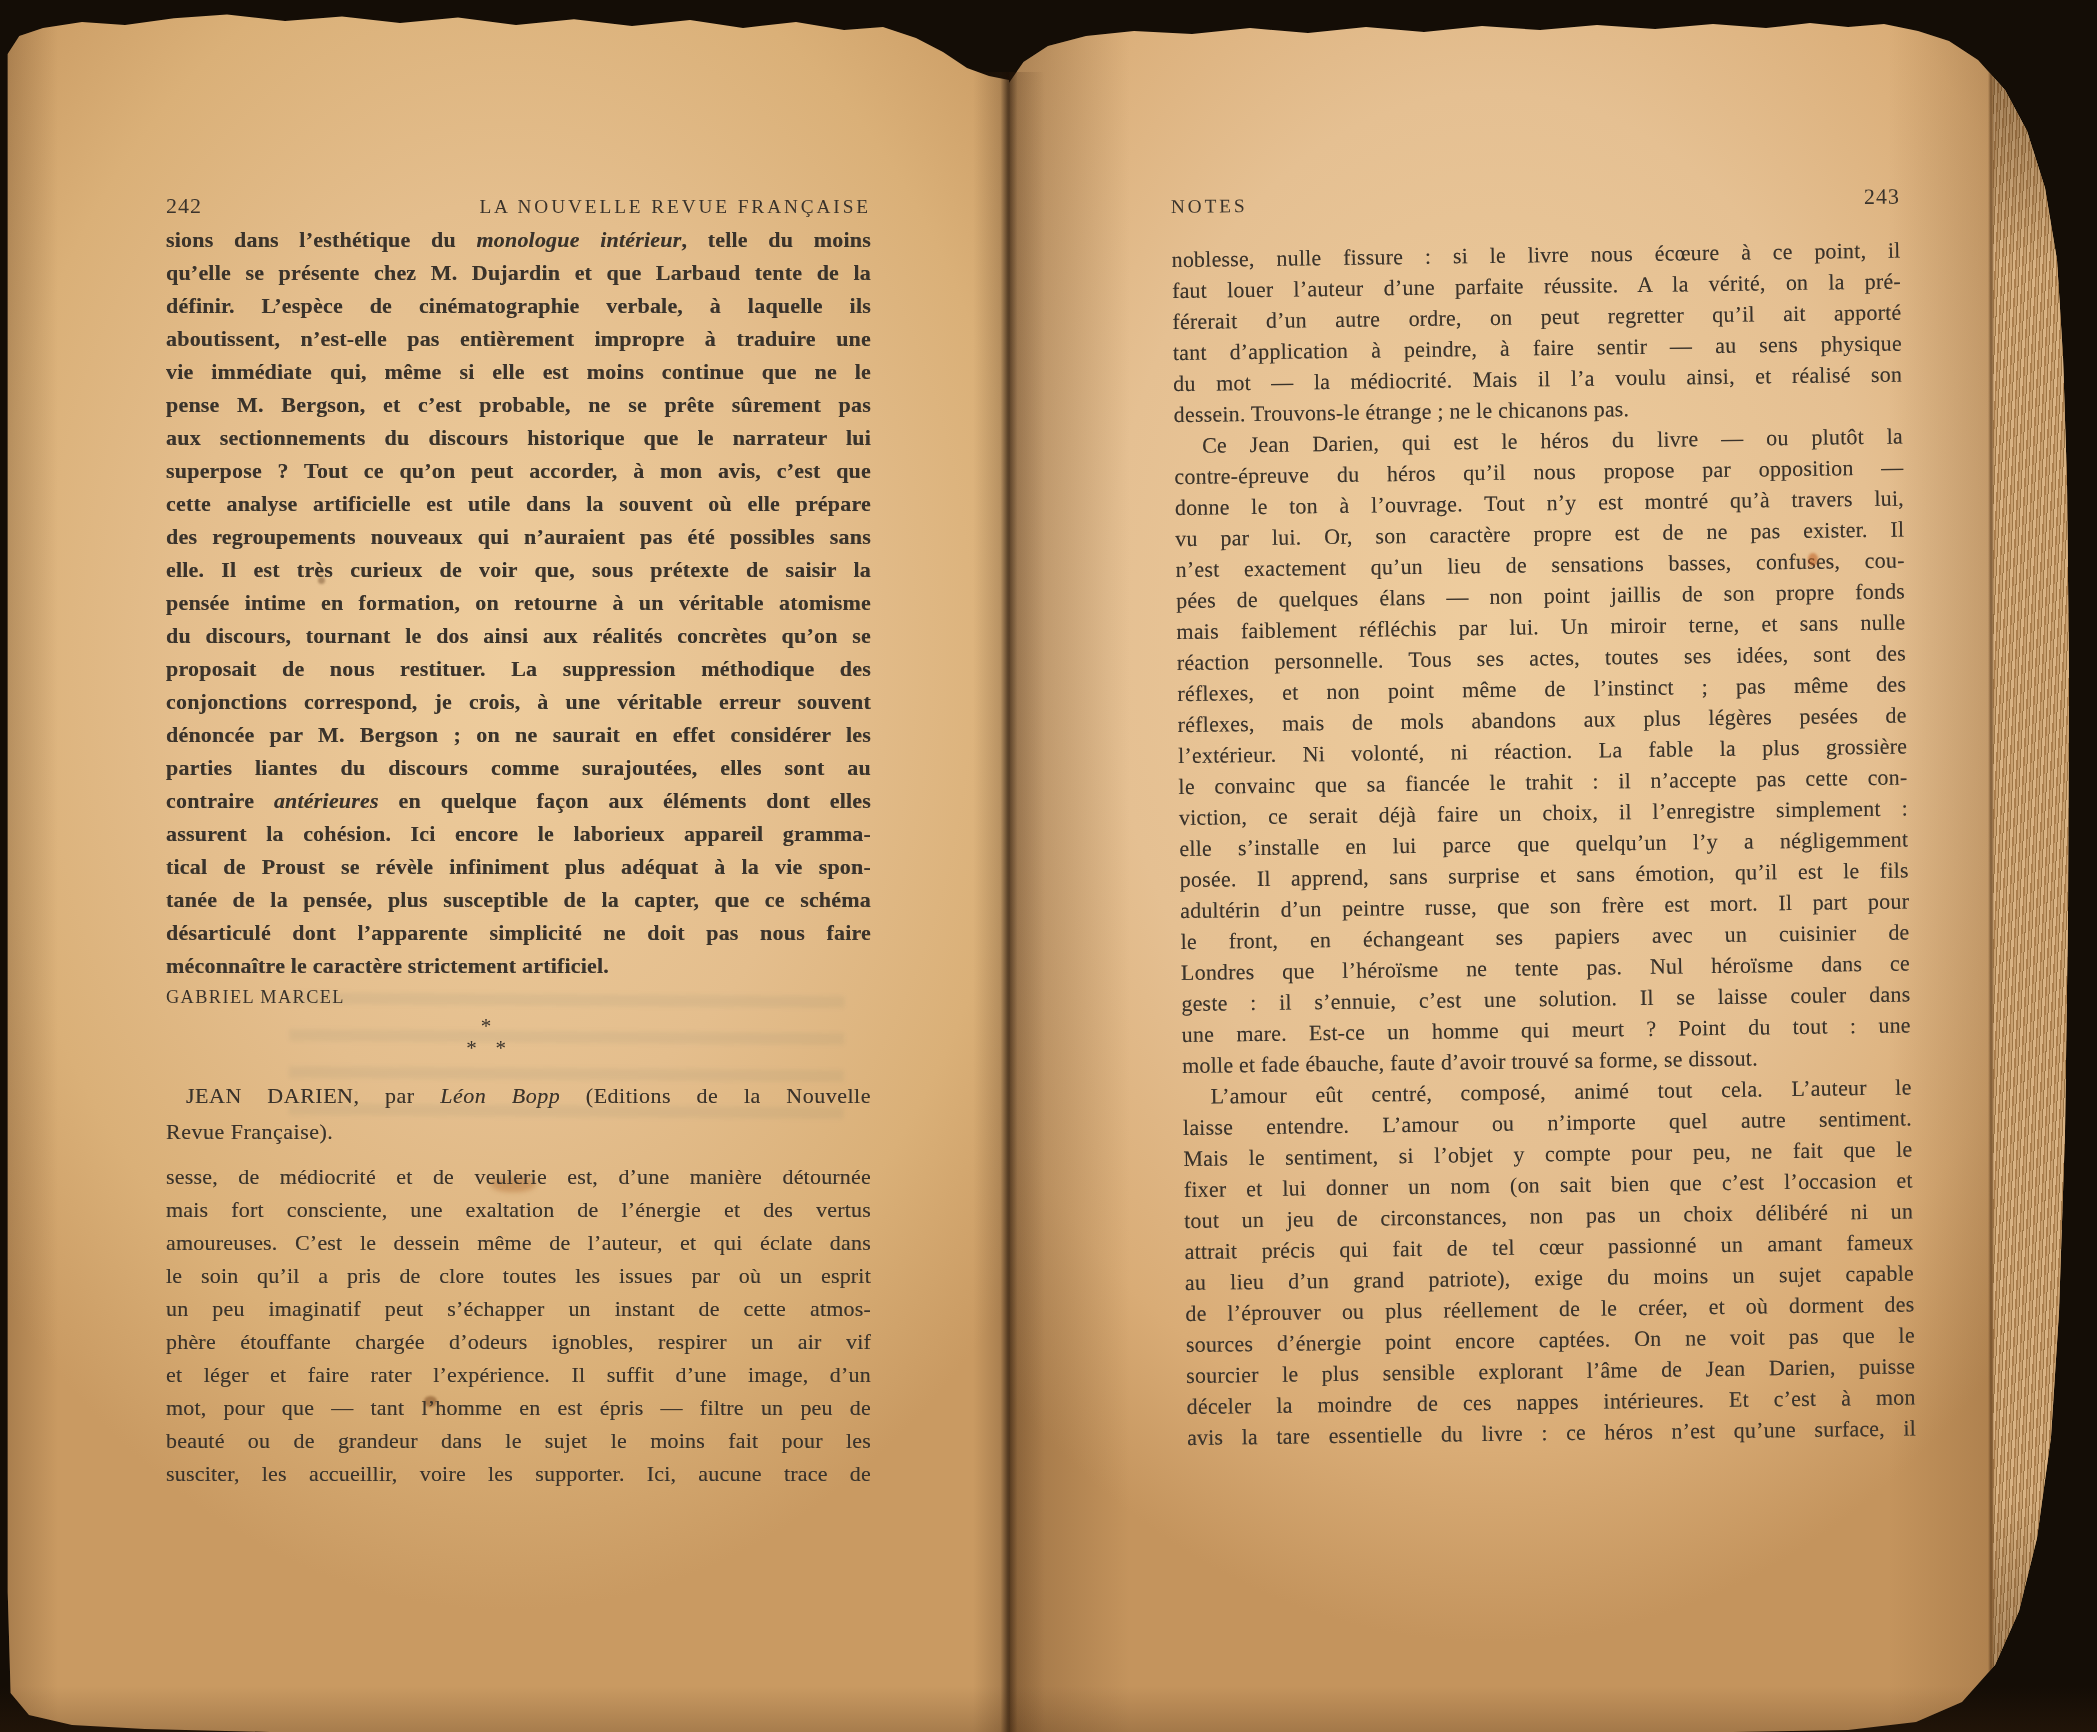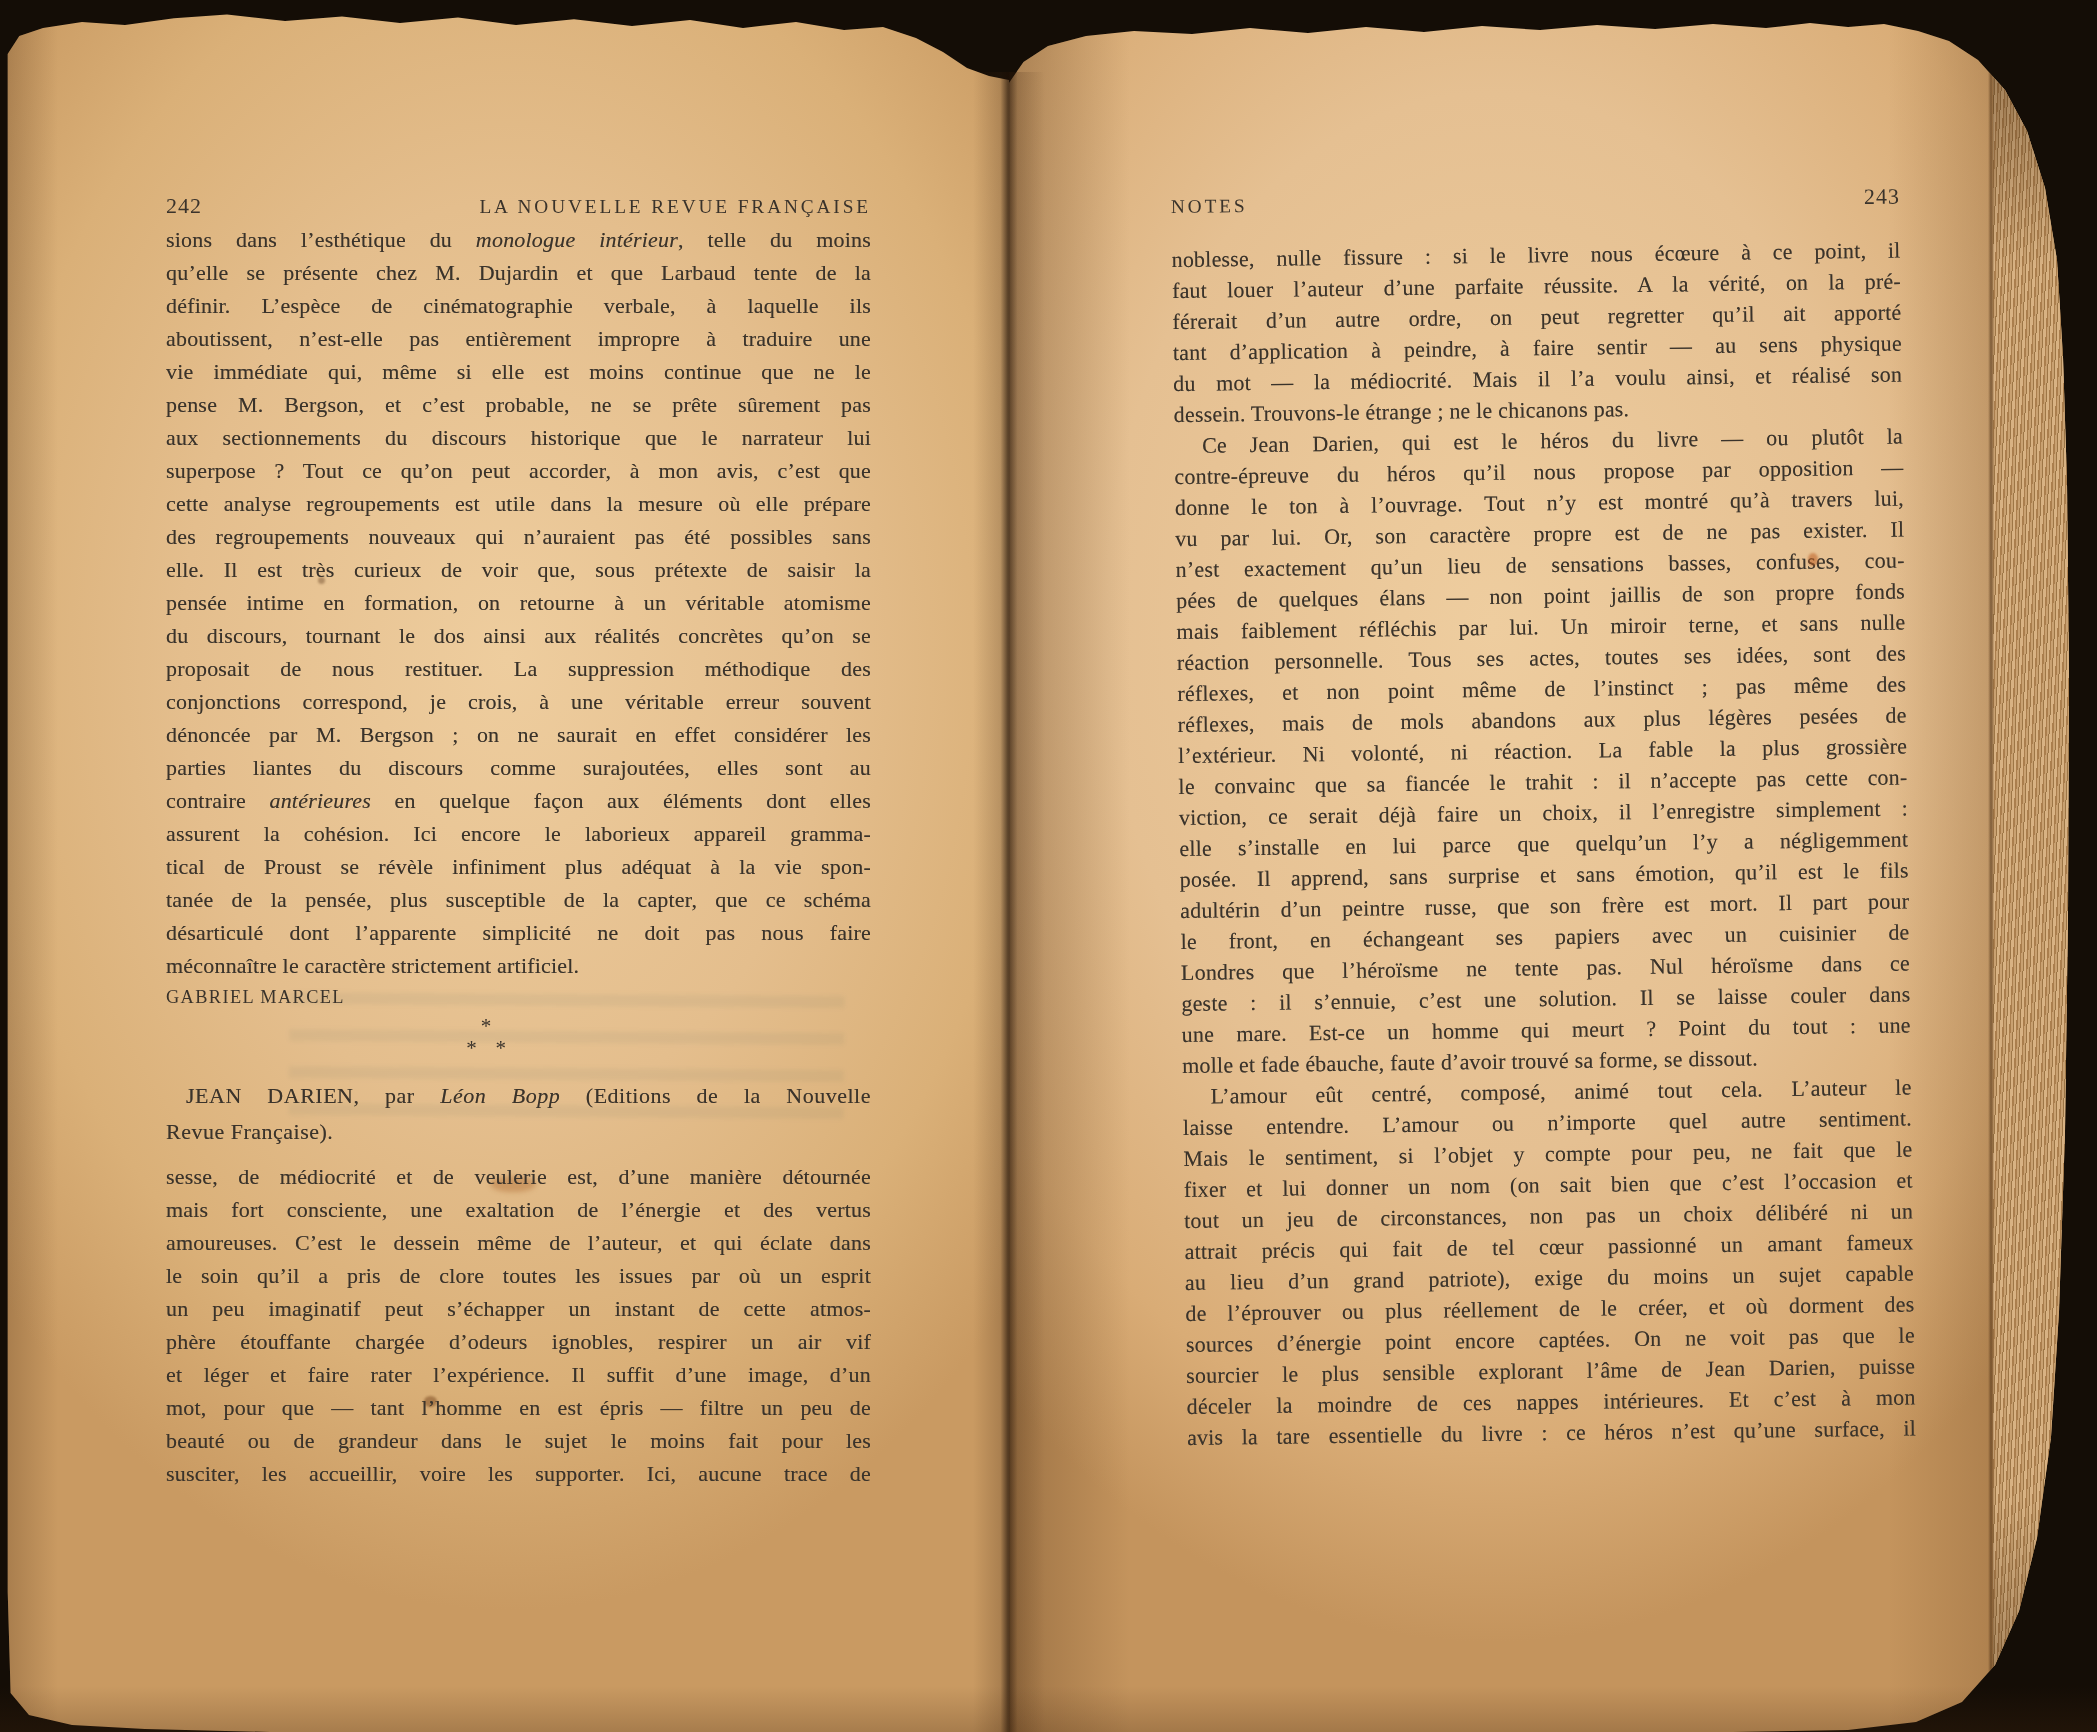--- a/index.html
+++ b/index.html
@@ -56,21 +56,21 @@
   .running-head{display:flex;justify-content:space-between;align-items:baseline;
     font-size:19.3px;letter-spacing:2.9px;margin-bottom:3.9px;}
   .running-head .pagenum{font-size:22px;letter-spacing:1px;}
   .tline{font-size:22px;letter-spacing:0.2px;text-align:justify;text-align-last:justify;
     text-shadow:0 0 0.5px rgba(56,48,40,.45);}
   .page-inner-left .tline{line-height:33px;}
   .page-inner-right .tline{line-height:31px;}
   .tline.final{text-align-last:left;}
   .tline.indent{padding-left:28px;}
   .para{margin:0;}
-  .page-inner-left .para.body-start{margin-top:3px;}
+  .page-inner-left .para.body-start{margin-top:3px;font-weight:bold;}
   .page-inner-right .para.body-start{margin-top:25px;}
   .signature{margin-top:1px;font-size:18.3px;letter-spacing:1.4px;
     padding-right:4.8px;line-height:28px;}
   .asterism{margin-top:3.9px;text-align:center;font-size:21px;line-height:22px;
     letter-spacing:6.8px;padding-right:58px;}
   .heading{margin-top:19.3px;}
   .heading .tline{line-height:36px;letter-spacing:0.5px;}
   .heading .tline.indent{padding-left:20px;}
   .para.after-heading{margin-top:9.6px;}
 
@@ -105,21 +105,21 @@
       </div>
       <div class="para body-start">
           <div class="tline"><span>sions dans l’esthétique du </span><i>monologue intérieur</i><span>, telle du moins</span></div>
           <div class="tline"><span>qu’elle se présente chez M. Dujardin et que Larbaud tente de la</span></div>
           <div class="tline"><span>définir. L’espèce de cinématographie verbale, à laquelle ils</span></div>
           <div class="tline"><span>aboutissent, n’est-elle pas entièrement impropre à traduire une</span></div>
           <div class="tline"><span>vie immédiate qui, même si elle est moins continue que ne le</span></div>
           <div class="tline"><span>pense M. Bergson, et c’est probable, ne se prête sûrement pas</span></div>
           <div class="tline"><span>aux sectionnements du discours historique que le narrateur lui</span></div>
           <div class="tline"><span>superpose ? Tout ce qu’on peut accorder, à mon avis, c’est que</span></div>
-          <div class="tline"><span>cette analyse regroupements est utile dans la mesure où elle prépare</span></div>
+          <div class="tline"><span>cette analyse artificielle est utile dans la souvent où elle prépare</span></div>
           <div class="tline"><span>des regroupements nouveaux qui n’auraient pas été possibles sans</span></div>
           <div class="tline"><span>elle. Il est très curieux de voir que, sous prétexte de saisir la</span></div>
           <div class="tline"><span>pensée intime en formation, on retourne à un véritable atomisme</span></div>
           <div class="tline"><span>du discours, tournant le dos ainsi aux réalités concrètes qu’on se</span></div>
           <div class="tline"><span>proposait de nous restituer. La suppression méthodique des</span></div>
           <div class="tline"><span>conjonctions correspond, je crois, à une véritable erreur souvent</span></div>
           <div class="tline"><span>dénoncée par M. Bergson ; on ne saurait en effet considérer les</span></div>
           <div class="tline"><span>parties liantes du discours comme surajoutées, elles sont au</span></div>
           <div class="tline"><span>contraire </span><i>antérieures</i><span> en quelque façon aux éléments dont elles</span></div>
           <div class="tline"><span>assurent la cohésion. Ici encore le laborieux appareil gramma-</span></div>

